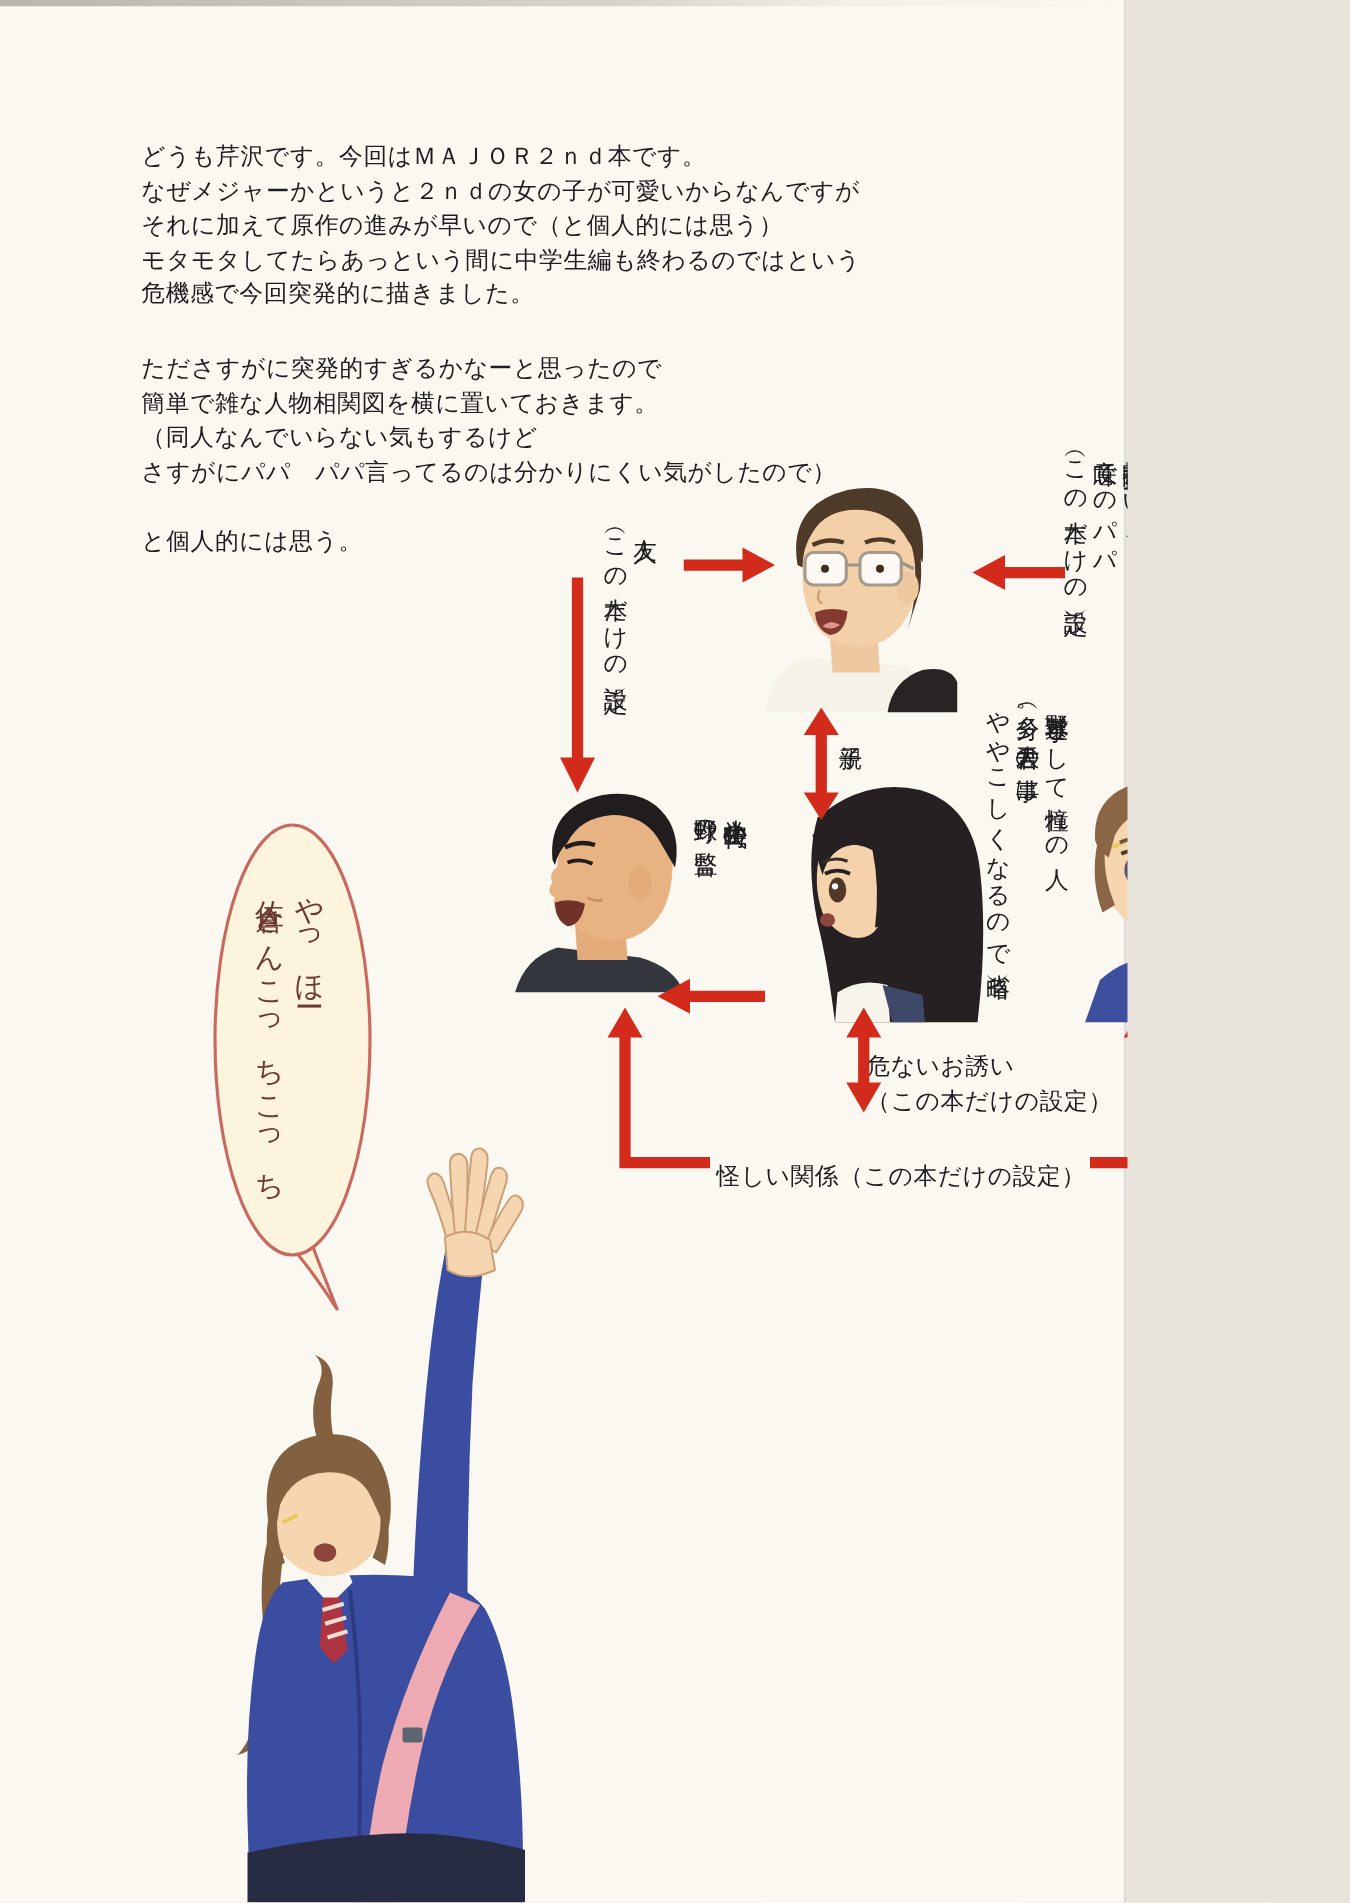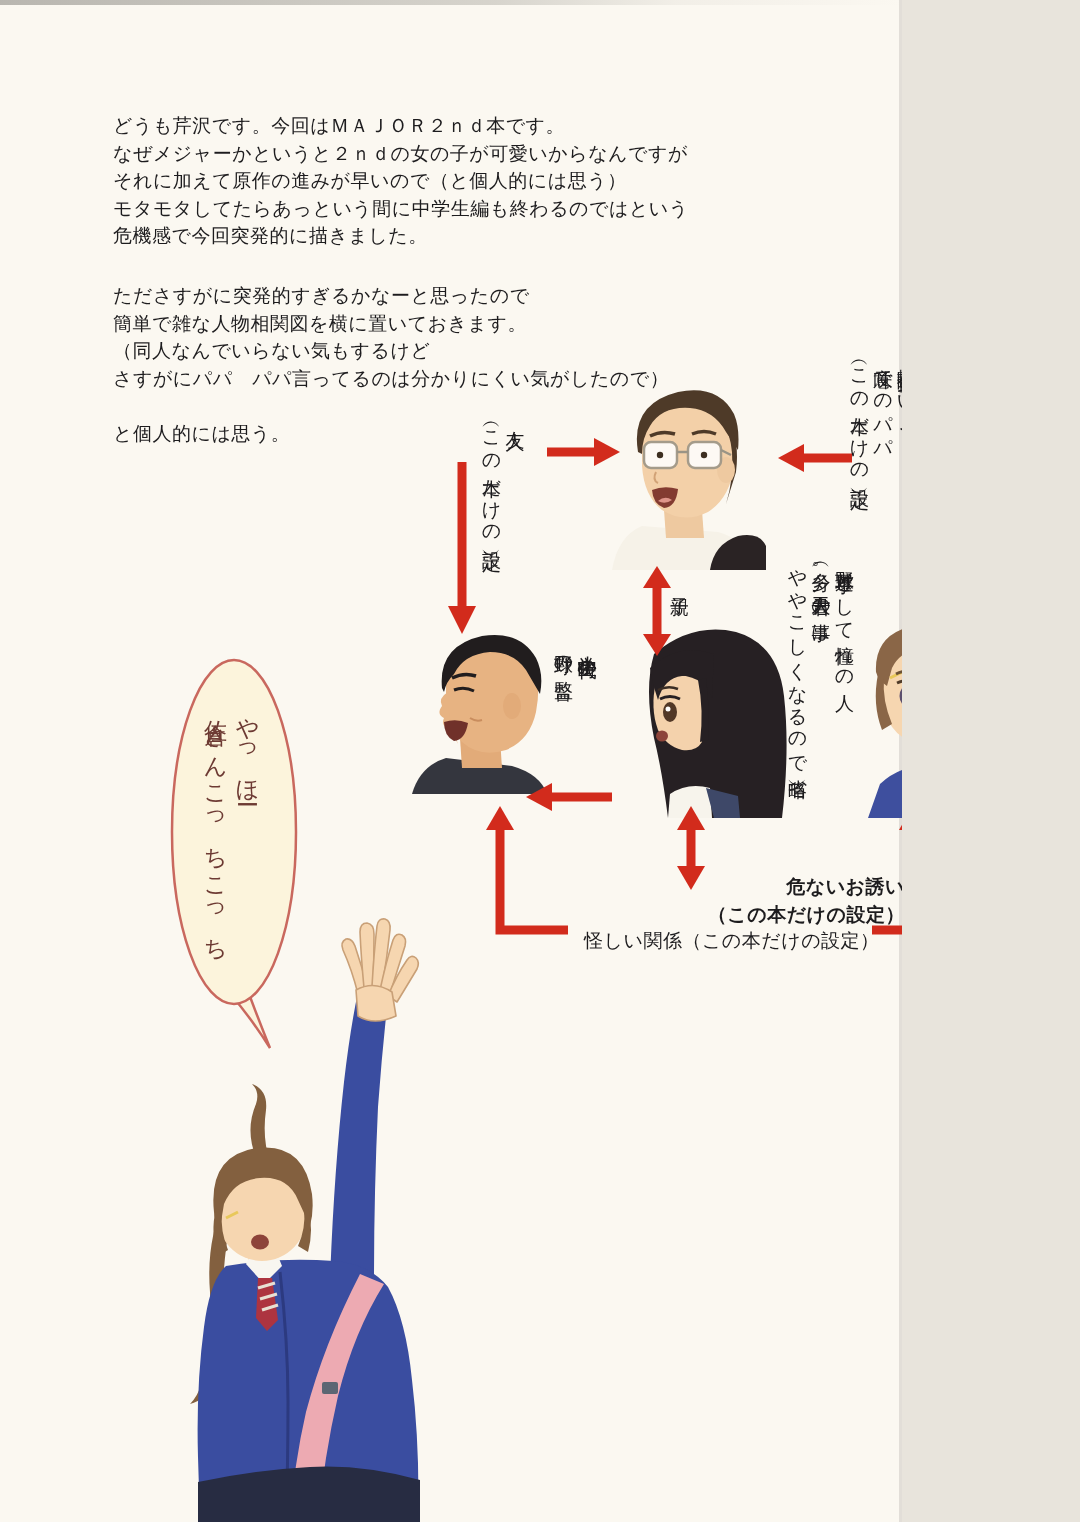--- a/index.html
+++ b/index.html
@@ -60,22 +60,22 @@
   .label-admired      { left: 786px; top: 556px; height: 275px; }
   .label-coach        { left: 552px; top: 640px; height: 160px; }
 
   .htext {
     position: absolute;
     font-size: 19px;
     letter-spacing: 0.5px;
     color: var(--text);
     white-space: pre-line;
   }
-  .label-dangerous  { left: 693px; top: 873px; width: 212px; text-align: right; line-height: 28px; font-weight: bold; }
-  .label-suspicious { left: 573px; top: 928px; margin-left: 11px; }
+  .label-dangerous  { left: 693px; top: 840px; width: 212px; text-align: left; line-height: 28px; }
+  .label-suspicious { left: 573px; top: 928px; }
 
   .char { position: absolute; }
   .char svg { display: block; width: 100%; height: 100%; }
   .char-glasses  { left: 598px; top: 386px; width: 168px; height: 184px; }
   .char-coach    { left: 412px; top: 626px; width: 135px; height: 168px; }
   .char-blackhair{ left: 610px; top: 620px; width: 178px; height: 198px; }
   .char-wink     { left: 850px; top: 620px; width: 158px; height: 198px; }
   .char-waving   { left: 162px; top: 912px; width: 315px; height: 610px; }
 
   .bubble-svg {

